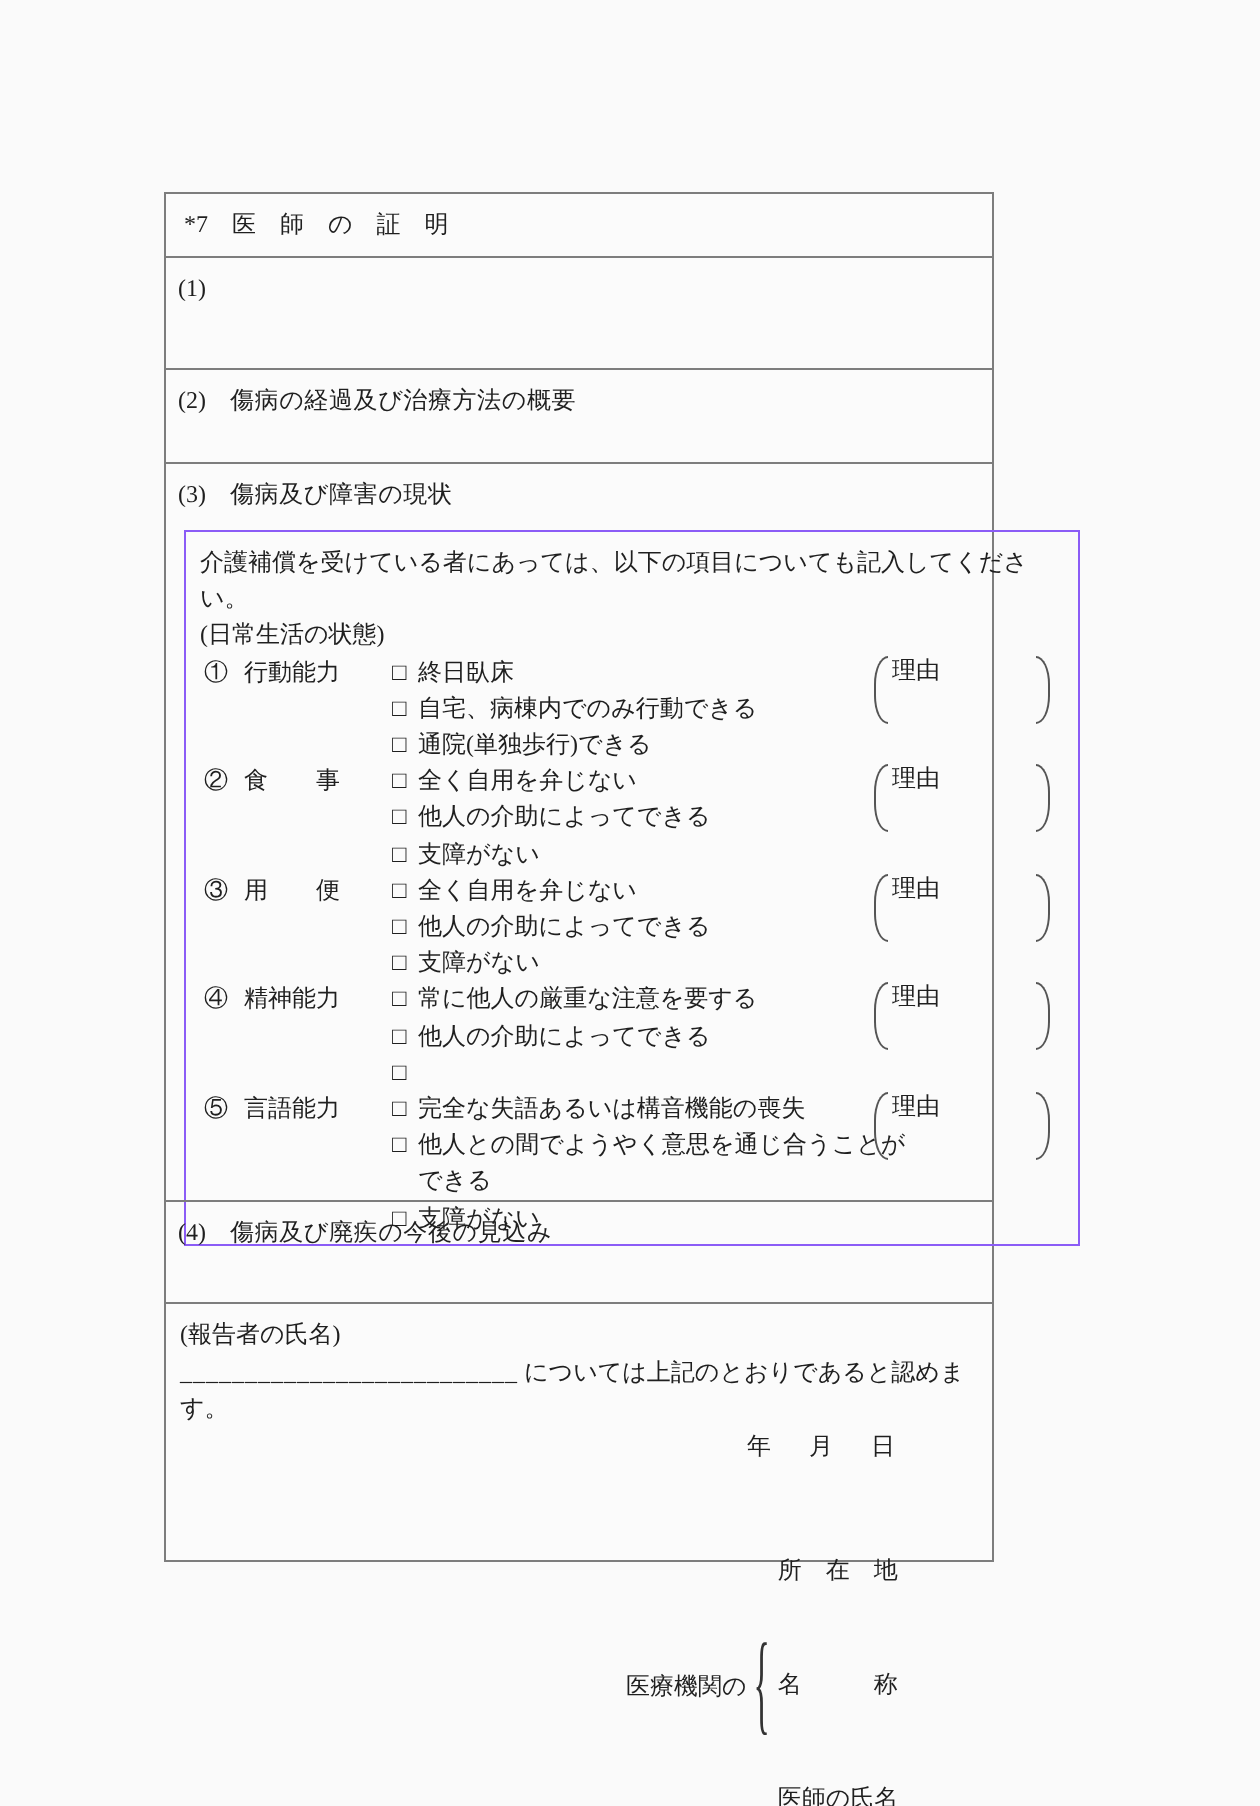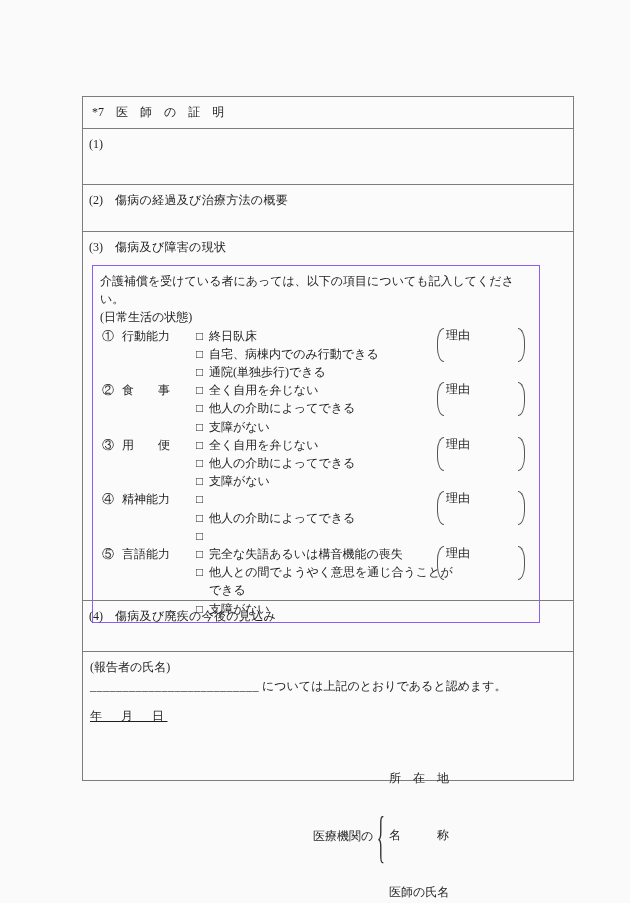--- a/index.html
+++ b/index.html
@@ -8,21 +8,21 @@
     position:relative;
     width:630px; height:903px;
     background:#fafafa;
     color:#1f1f1f;
     font-family:"Liberation Serif","DejaVu Serif",serif;
     font-size:12px;
     overflow:hidden;
   }
   .formtable {
     position:absolute; left:82px; top:96px;
-    width:492px;
+    width:415px;
     border:1px solid #7d7d7d;
     background:#fbfbfb;
   }
   .row { border-top:1px solid #7d7d7d; }
   .row:first-child { border-top:none; }
 
   .row-title { height:31px; display:flex; align-items:center; padding-left:9px; }
 
   .sec-head { display:flex; padding:8px 0 0 6px; line-height:15px; }
   .sec-no { width:26px; flex:0 0 26px; }
@@ -60,21 +60,21 @@
   .paren-r {
     right:0;
     border:1px solid #555; border-left:none;
     border-radius:0 7px 7px 0 / 0 14px 14px 0;
   }
   .reason-label { position:absolute; left:9px; top:-1px; line-height:16px; }
 
   .footer-inner { padding:6px 0 0 7px; line-height:18px; }
   .sign-line { margin-top:1px; }
   .blank { letter-spacing:0.5px; }
-  .date-line { padding-right:45px; letter-spacing:3.5px; margin-top:12px;text-decoration:underline; }
+  .date-line { text-align:right; padding-right:45px; letter-spacing:3.5px; margin-top:1px; }
   .org-block { display:flex; align-items:center; margin-left:223px; margin-top:6px; }
   .org-prefix { margin-right:3px; }
   .brace {
     display:inline-block;
     font-size:20px;
     transform:scaleY(2.8) scaleX(0.85);
     transform-origin:50% 50%;
     color:#333;
     margin-right:3px;
   }
@@ -184,20 +184,21 @@
             <div class="paren-r"></div>
           </div>
         </div>
 
         <div class="care-item">
           <span class="ci-no">④</span>
           <span class="ci-label">精神能力</span>
           <div class="ci-opts">
             <div class="opt">
               <span class="cb">□</span>
+              <span class="opt-text">常に他人の厳重な注意を要する</span>
             </div>
             <div class="opt">
               <span class="cb">□</span>
               <span class="opt-text">他人の介助によってできる</span>
             </div>
             <div class="opt">
               <span class="cb">□</span>
             </div>
           </div>
           <div class="reason">

